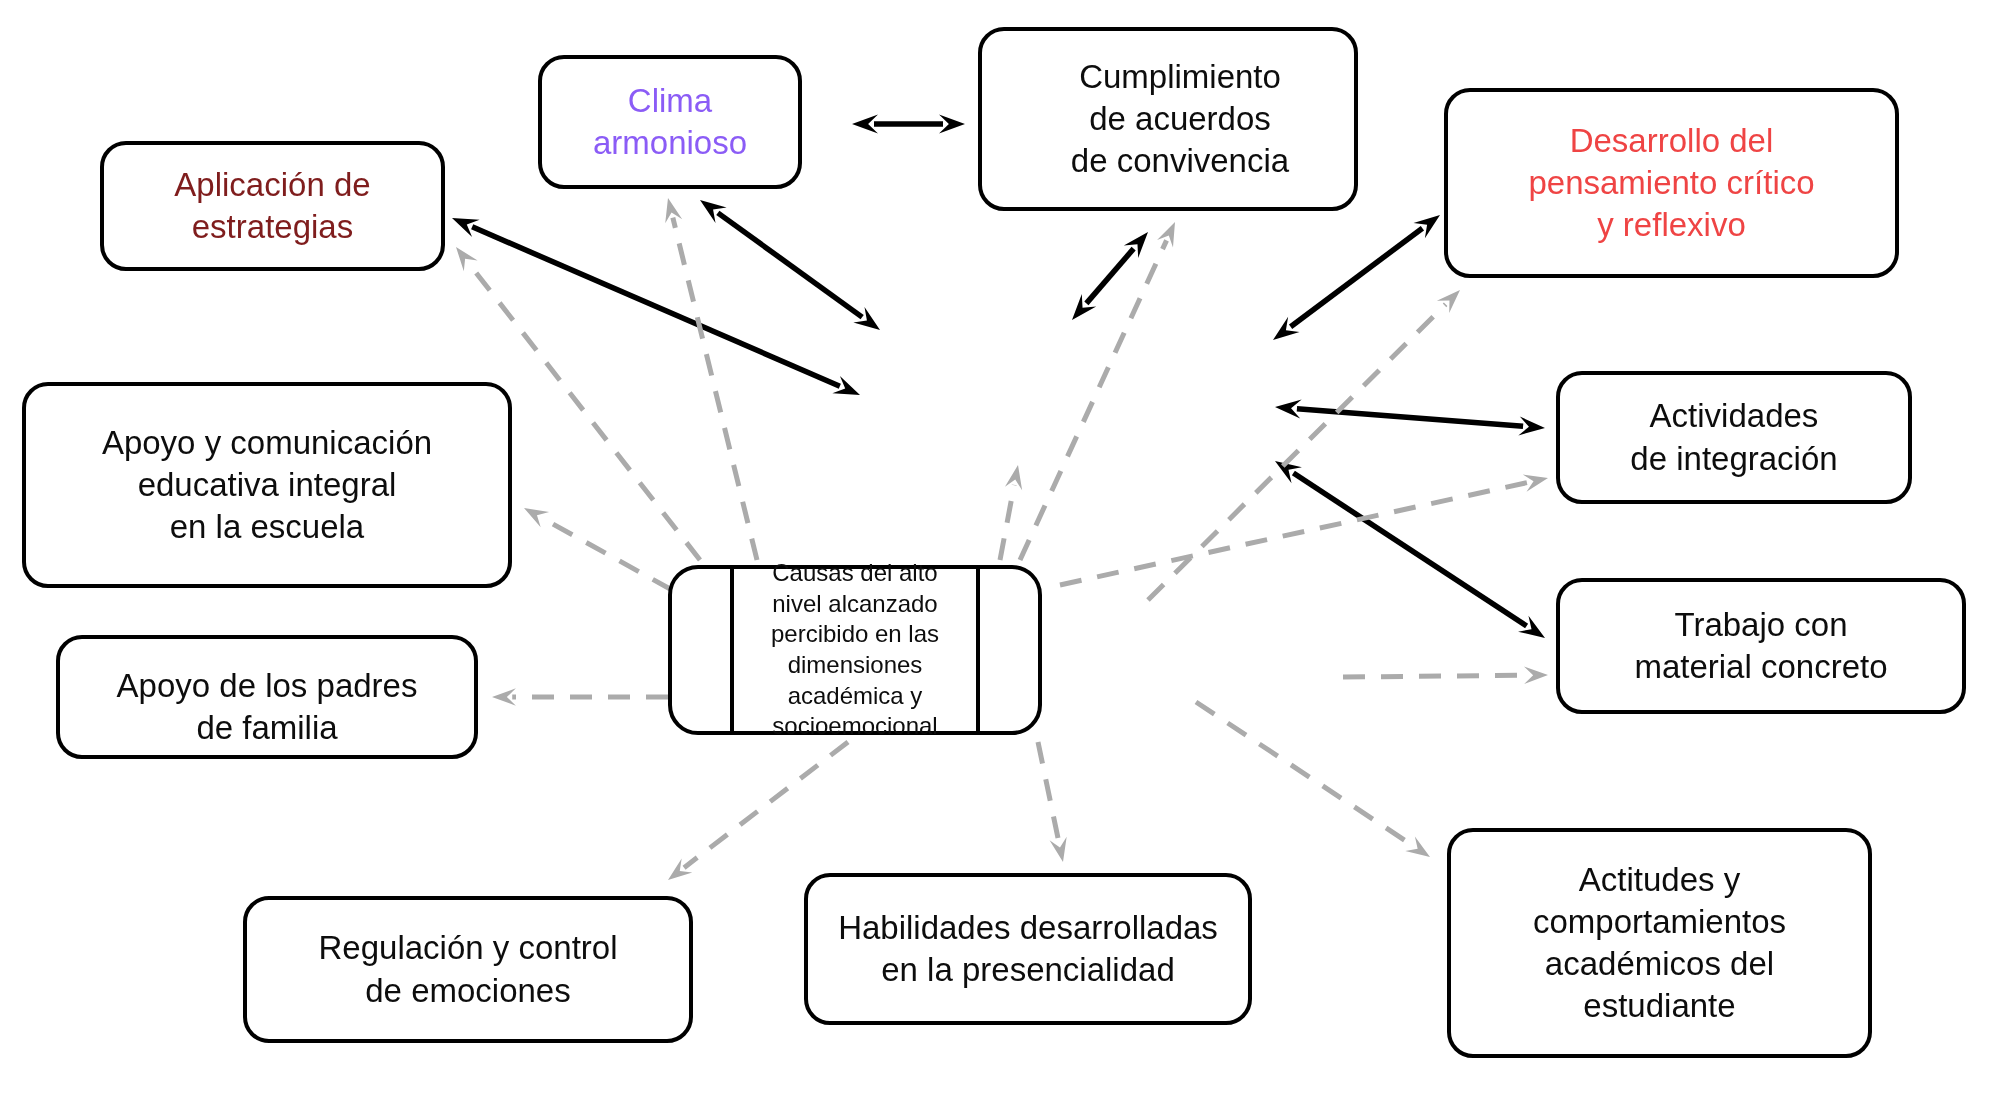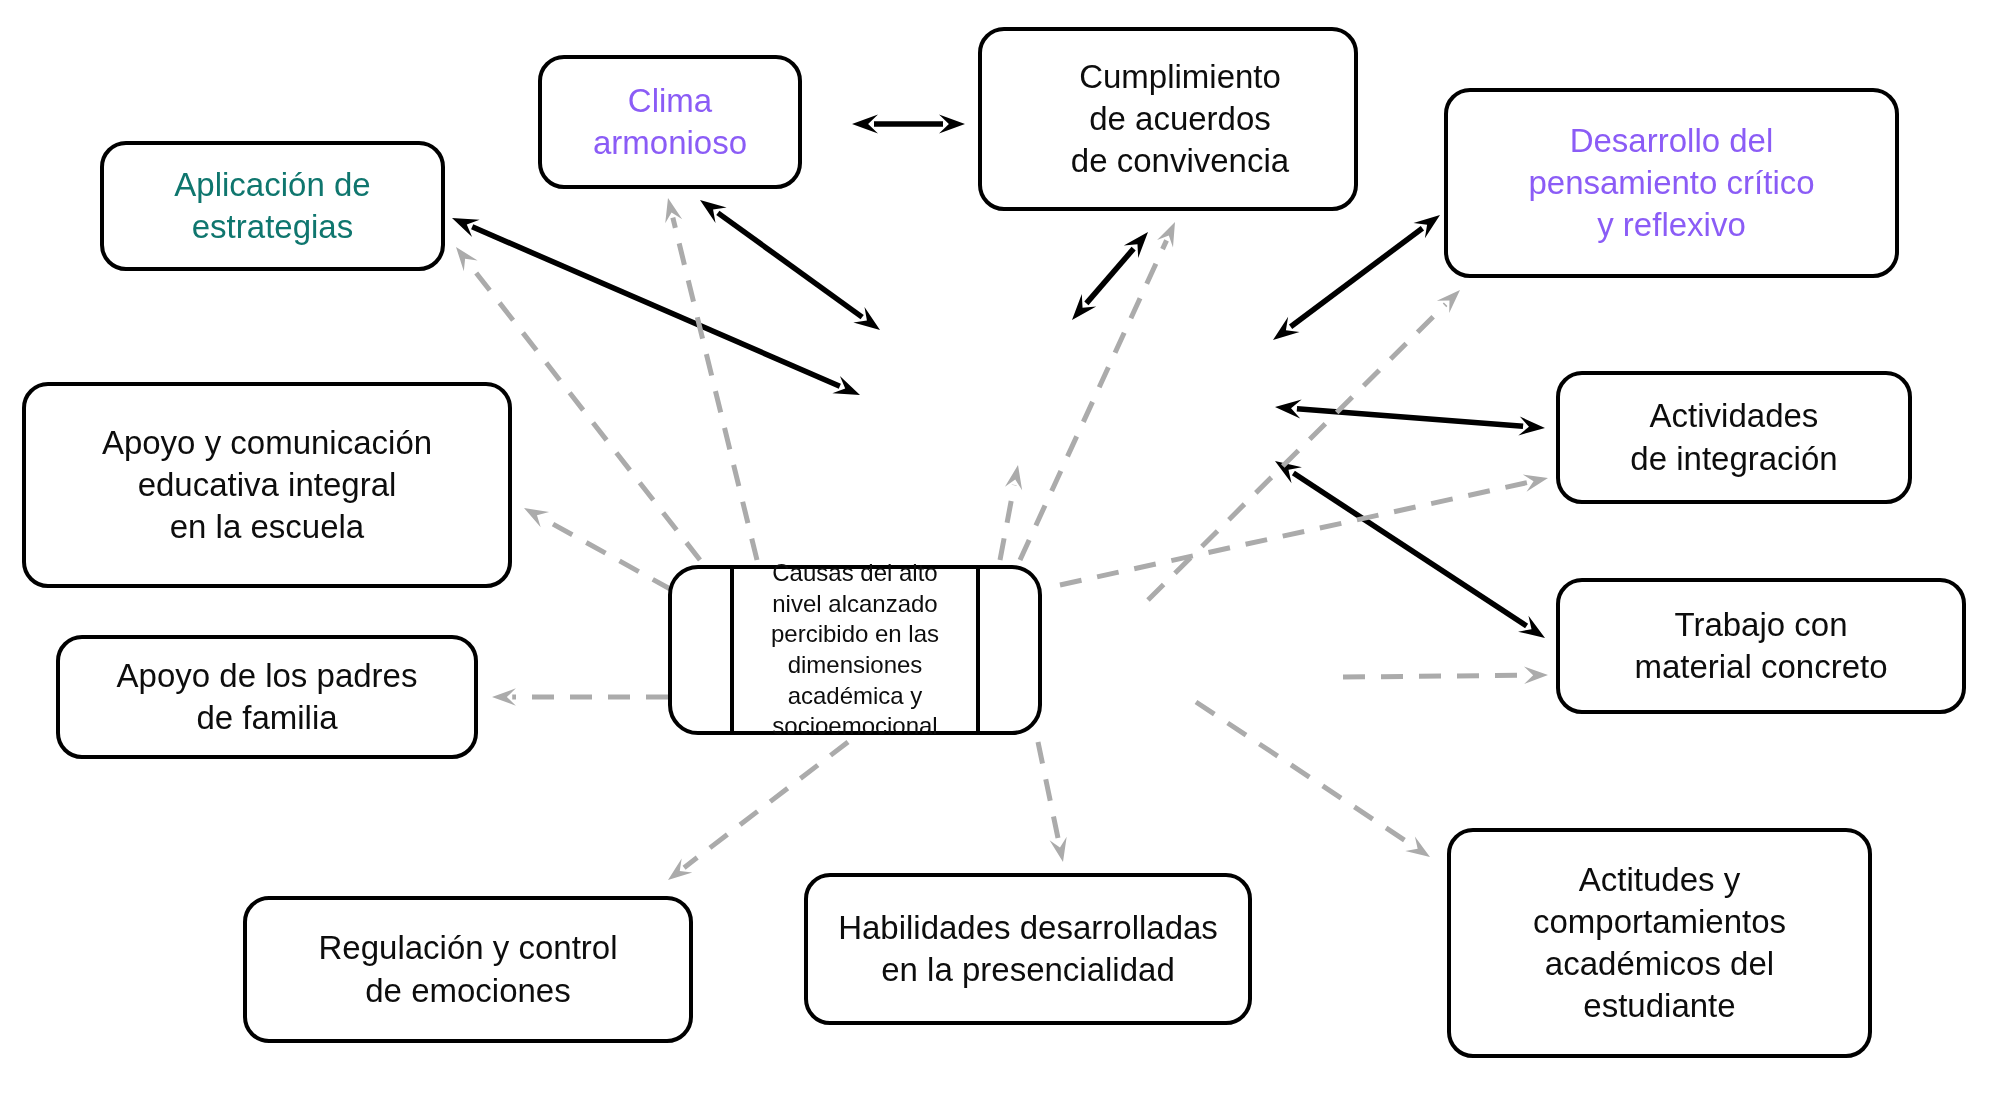--- a/index.html
+++ b/index.html
@@ -155,52 +155,52 @@
     </svg>
 
   <div class="node center" id="n-center" style="left: 668px; top: 565px; width: 374px; height: 170px; border-color: rgb(0, 0, 0); color: rgb(13, 13, 13);">
     <span class="inner-rail rail-left"></span>
     <span class="inner-rail rail-right"></span>
     <span class="center-text">Causas del alto nivel alcanzado
 percibido en las dimensiones
 académica y socioemocional</span>
   </div>
 
-  <div class="node" id="n-1" style="left: 100px; top: 141px; width: 345px; height: 130px; border-color: rgb(0, 0, 0); color: #0f766e;">
+  <div class="node" id="n-1" style="left: 100px; top: 141px; width: 345px; height: 130px; border-color: rgb(0, 0, 0); color: #7f1d1d;">
     <span>Aplicación de
 estrategias</span>
   </div>
   <div class="node" id="n-2" style="left: 538px; top: 55px; width: 264px; height: 134px; border-color: rgb(0, 0, 0); color: #8b5cf6;">
     <span>Clima
 armonioso</span>
   </div>
   <div class="node" id="n-3" style="left: 978px; top: 27px; width: 380px; height: 184px; border-color: rgb(0, 0, 0); color: rgb(13, 13, 13); padding-left: 38px;">
     <span>Cumplimiento
 de acuerdos
 de convivencia</span>
   </div>
-  <div class="node" id="n-4" style="left: 1444px; top: 88px; width: 455px; height: 190px; border-color: rgb(0, 0, 0); color: #8b5cf6;">
+  <div class="node" id="n-4" style="left: 1444px; top: 88px; width: 455px; height: 190px; border-color: rgb(0, 0, 0); color: #ef4444;">
     <span>Desarrollo del
 pensamiento crítico
 y reflexivo</span>
   </div>
   <div class="node" id="n-6" style="left: 1556px; top: 371px; width: 356px; height: 133px; border-color: rgb(0, 0, 0); color: rgb(13, 13, 13);">
     <span>Actividades
 de integración</span>
   </div>
   <div class="node" id="n-7" style="left: 1556px; top: 578px; width: 410px; height: 136px; border-color: rgb(0, 0, 0); color: rgb(13, 13, 13);">
     <span>Trabajo con
 material concreto</span>
   </div>
   <div class="node" id="n-8" style="left: 22px; top: 382px; width: 490px; height: 206px; border-color: rgb(0, 0, 0); color: rgb(13, 13, 13);">
     <span>Apoyo y comunicación
 educativa integral
 en la escuela</span>
   </div>
-  <div class="node" id="n-9" style="left: 56px; top: 635px; width: 422px; height: 124px; border-color: rgb(0, 0, 0); color: rgb(13, 13, 13);">
+  <div class="node" id="n-9" style="left: 56px; top: 635px; width: 422px; height: 124px; border-color: rgb(0, 0, 0); color: rgb(13, 13, 13); align-items: flex-end;">
     <span>Apoyo de los padres
 de familia</span>
   </div>
   <div class="node" id="n-10" style="left: 243px; top: 896px; width: 450px; height: 147px; border-color: rgb(0, 0, 0); color: rgb(13, 13, 13);">
     <span>Regulación y control
 de emociones</span>
   </div>
   <div class="node" id="n-11" style="left: 804px; top: 873px; width: 448px; height: 152px; border-color: rgb(0, 0, 0); color: rgb(13, 13, 13);">
     <span>Habilidades desarrolladas
 en la presencialidad</span>

